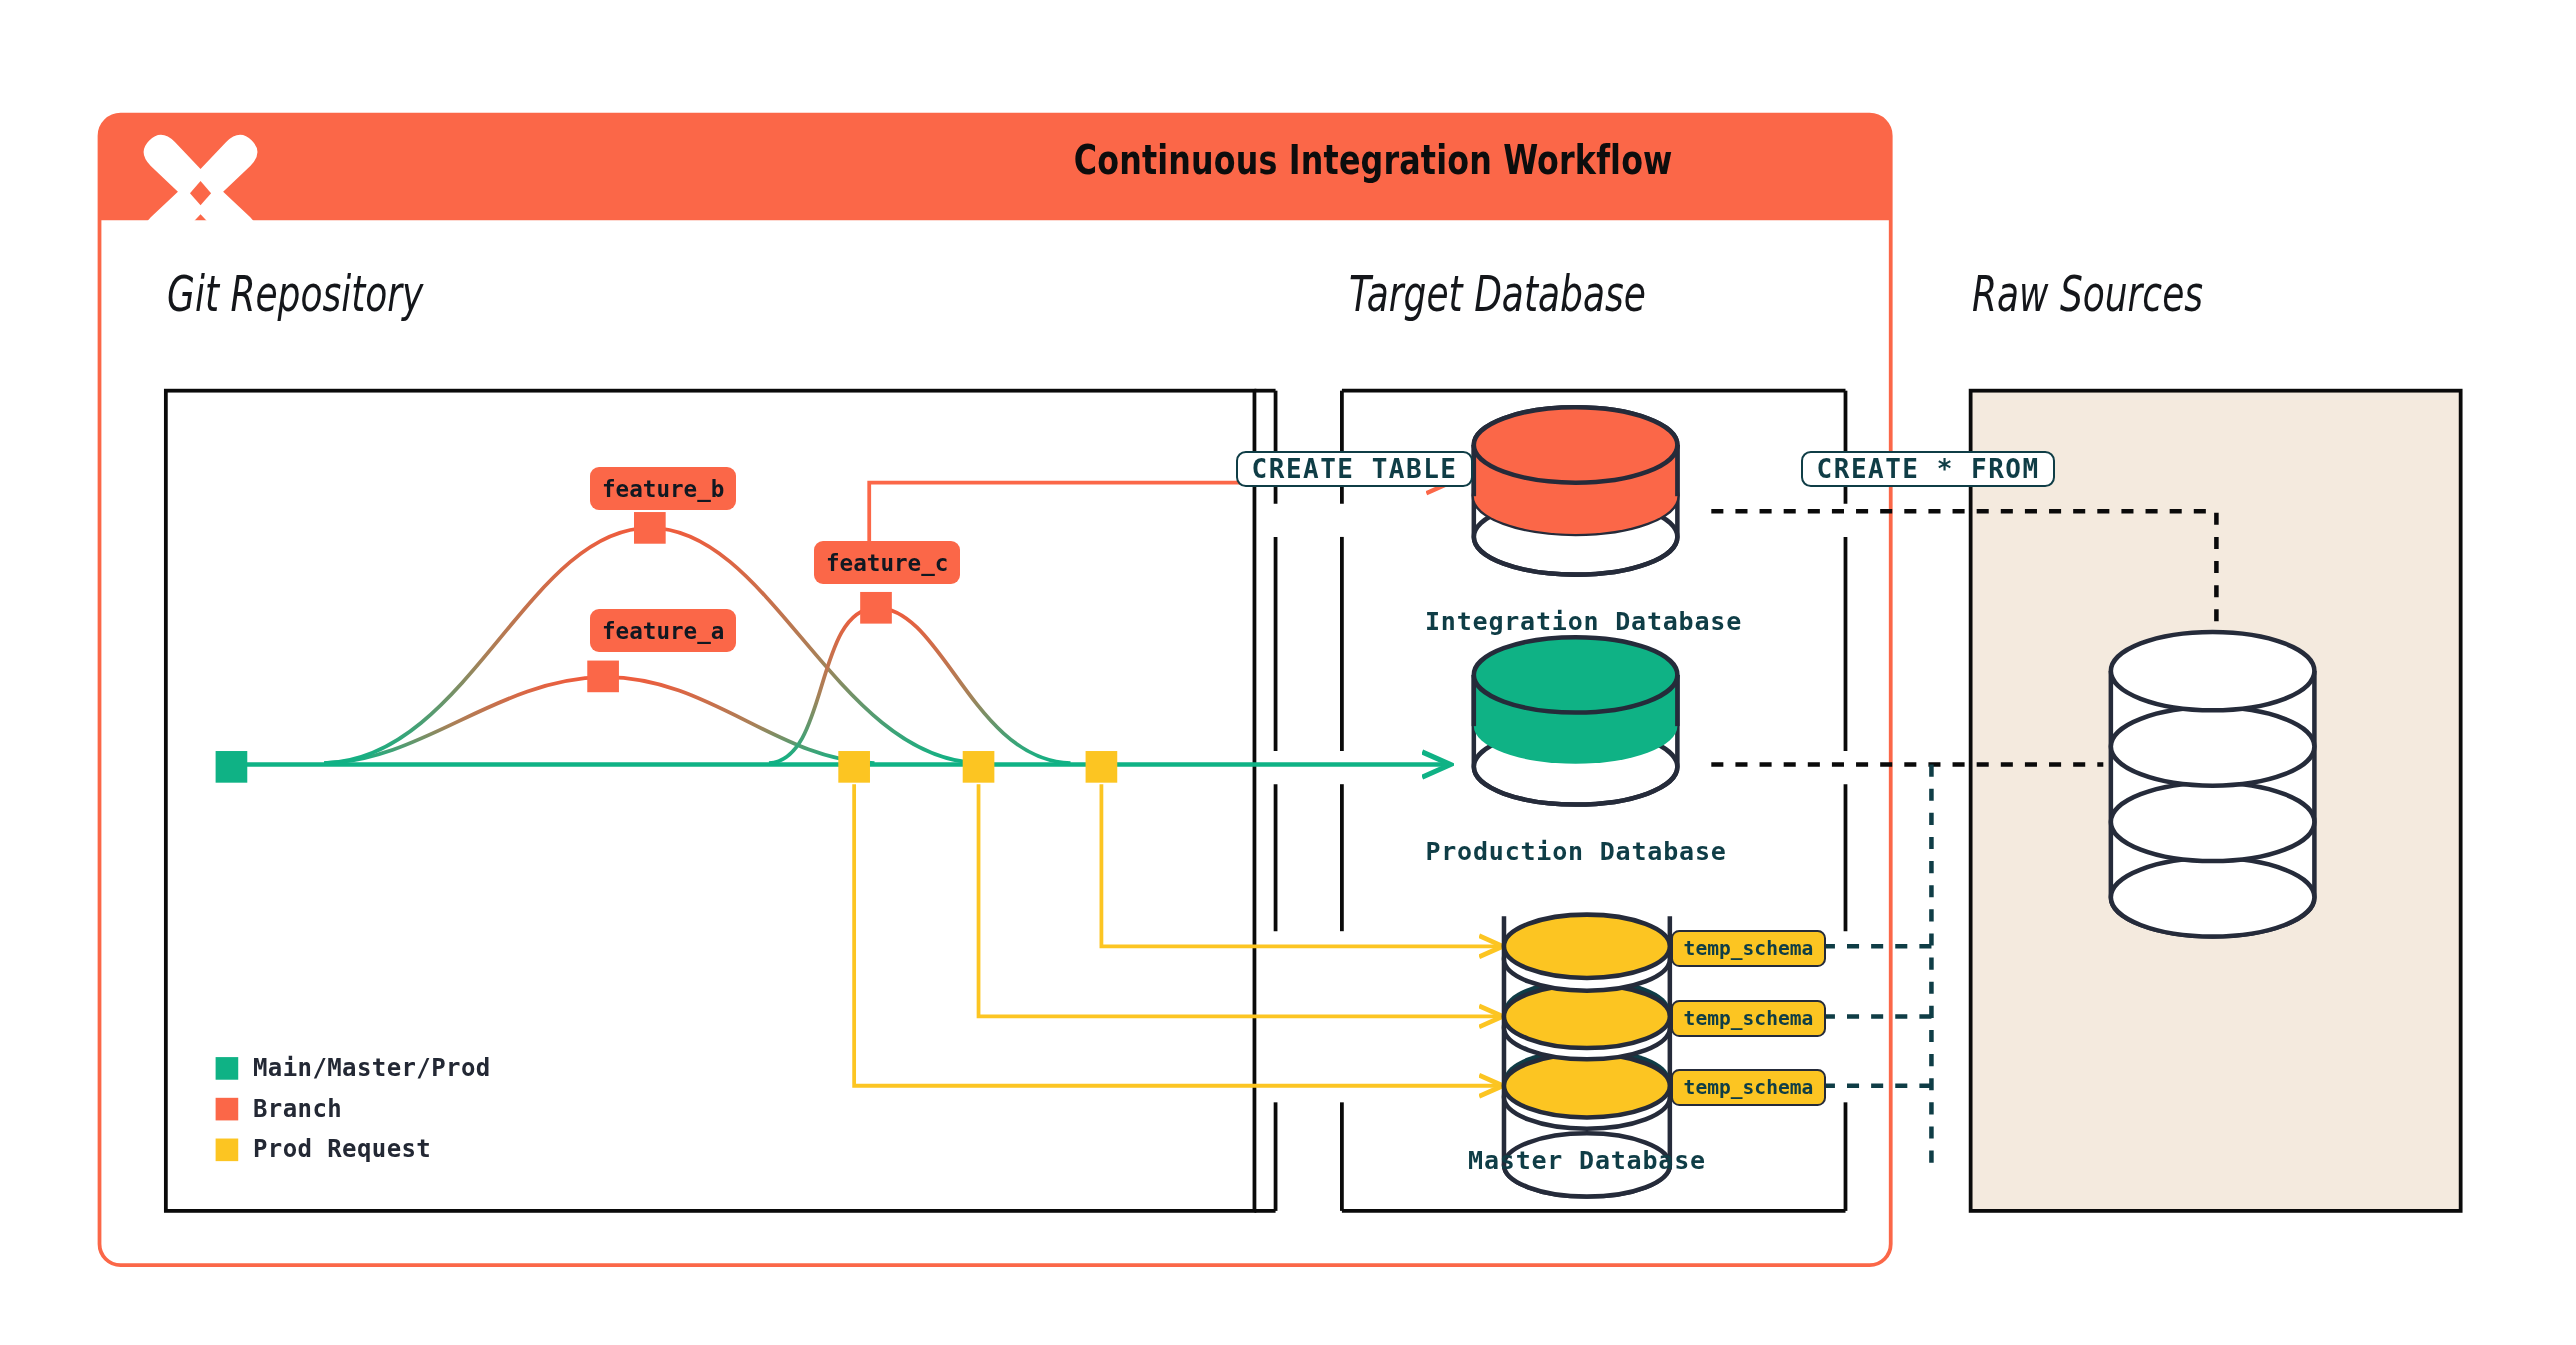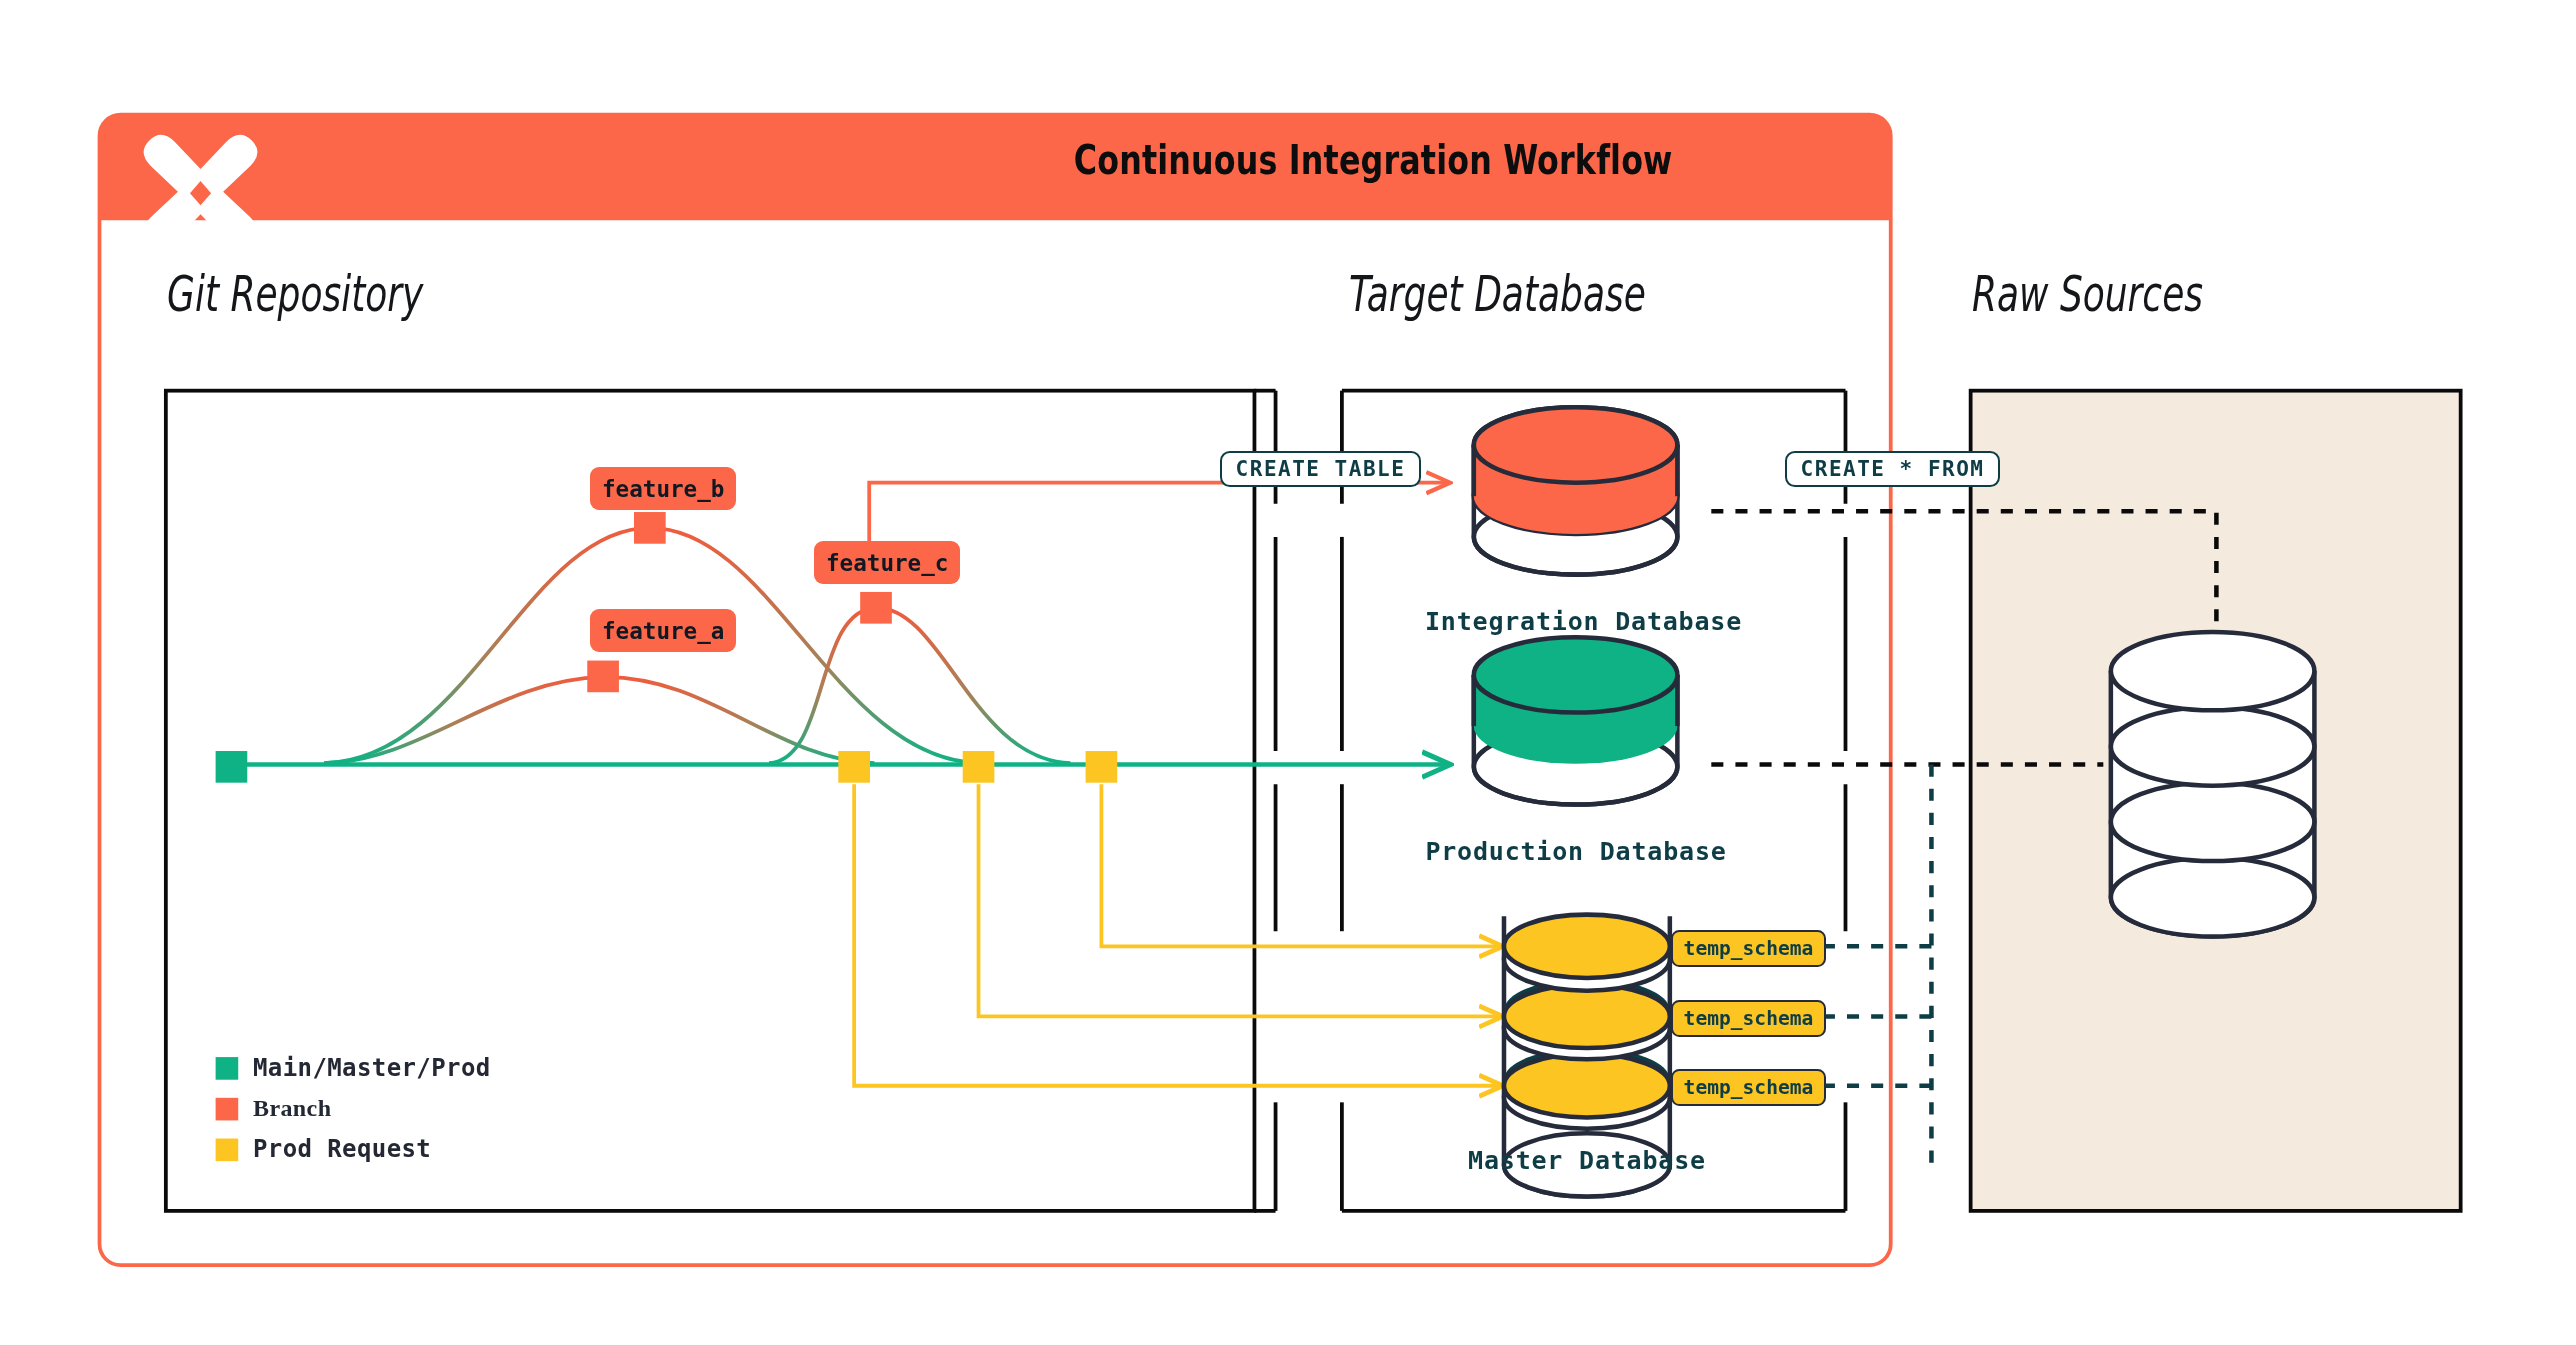--- a/index.html
+++ b/index.html
@@ -30,22 +30,22 @@
   .legend-label{font-size:24px;color:#232834;letter-spacing:0.4px;}
 
   .pill{
     position:absolute;border-radius:9px;display:flex;align-items:center;justify-content:center;
     font-family:"DejaVu Sans Mono","Liberation Mono",monospace;font-weight:700;
   }
   .pill-branch{background:#fb6748;color:#111821;font-size:22.6px;padding:4px 12px;height:35px;}
   .pill-schema{background:#fcc522;color:#0f3d46;font-size:19.6px;height:33px;padding:0 10.6px;
                border:2.3px solid #252b3a;border-radius:8.3px;}
   .pill-sql{
-    background:#ffffff;color:#0f3d46;font-size:21px;height:32px;padding:0 13.6px;
-    border:2.6px solid #0f3d46;border-radius:9.8px;letter-spacing:1.5px;
+    background:#ffffff;color:#0f3d46;font-size:26px;height:32px;padding:0 13.6px;
+    border:2.6px solid #0f3d46;border-radius:9.8px;letter-spacing:1.5px;margin-left:16px;
   }
 </style>
 </head>
 <body>
 
 <div id="stage">
 
   <svg viewBox="0 0 3417 1785" xmlns="http://www.w3.org/2000/svg">
     <defs>
 
@@ -205,17 +205,17 @@
 
   <div class="t mono db-label" style="left:1425px;top:607px;width:302px;text-align:center;">Integration Database</div>
   <div class="t mono db-label" style="left:1425px;top:837px;width:302px;text-align:center;">Production Database</div>
   <div class="t mono db-label" style="left:1436px;top:1146px;width:302px;text-align:center;">Master Database</div>
 
   <div class="pill pill-schema" style="left:1671px;top:930px;">temp_schema</div>
   <div class="pill pill-schema" style="left:1671px;top:1000px;">temp_schema</div>
   <div class="pill pill-schema" style="left:1671px;top:1069px;">temp_schema</div>
 
   <div class="t mono legend-label" style="left:253px;top:1054px;">Main/Master/Prod</div>
-  <div class="t mono legend-label" style="left:253px;top:1095px;font-family:Liberation Serif, serif;">Branch</div>
+  <div class="t mono legend-label" style="left:253px;top:1095px;">Branch</div>
   <div class="t mono legend-label" style="left:253px;top:1135px;">Prod Request</div>
 
 </div>
 
 
 </body></html>

